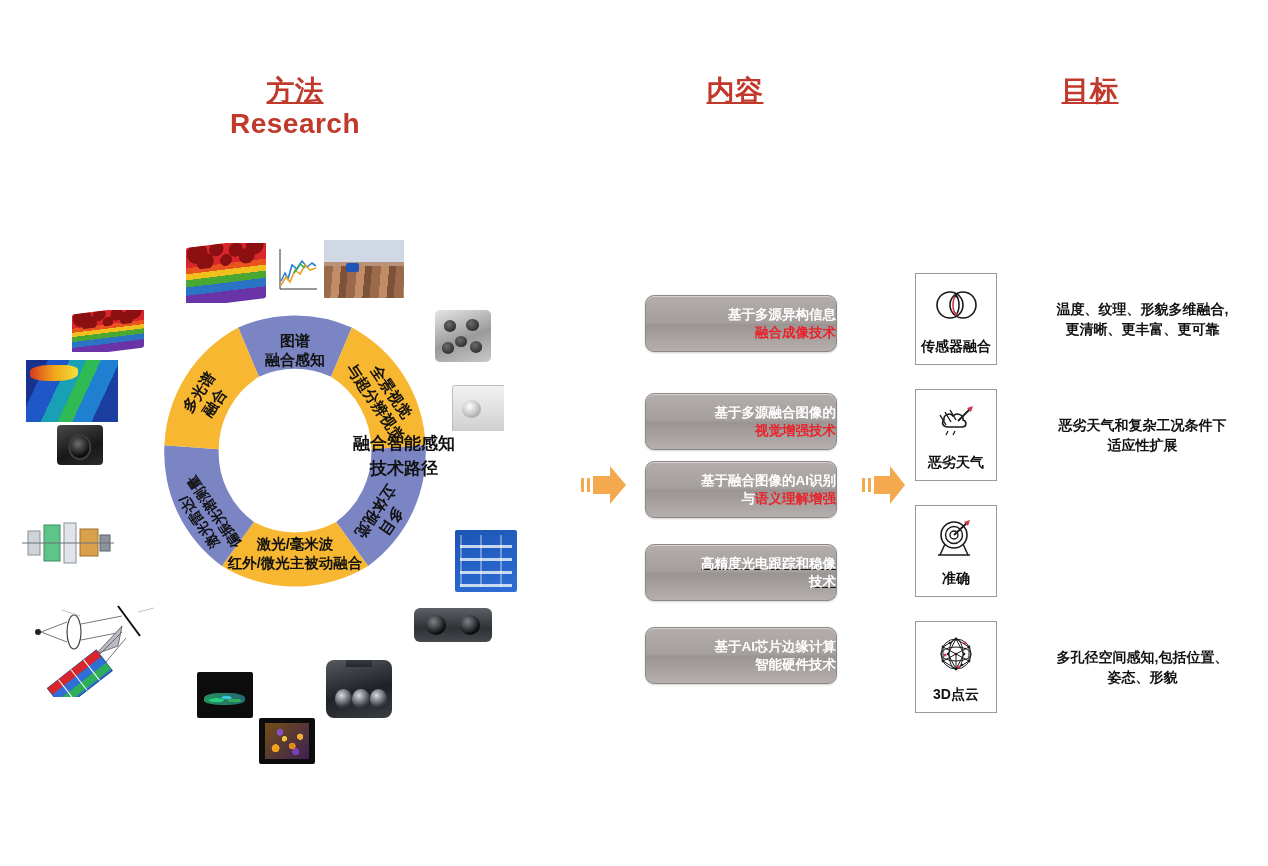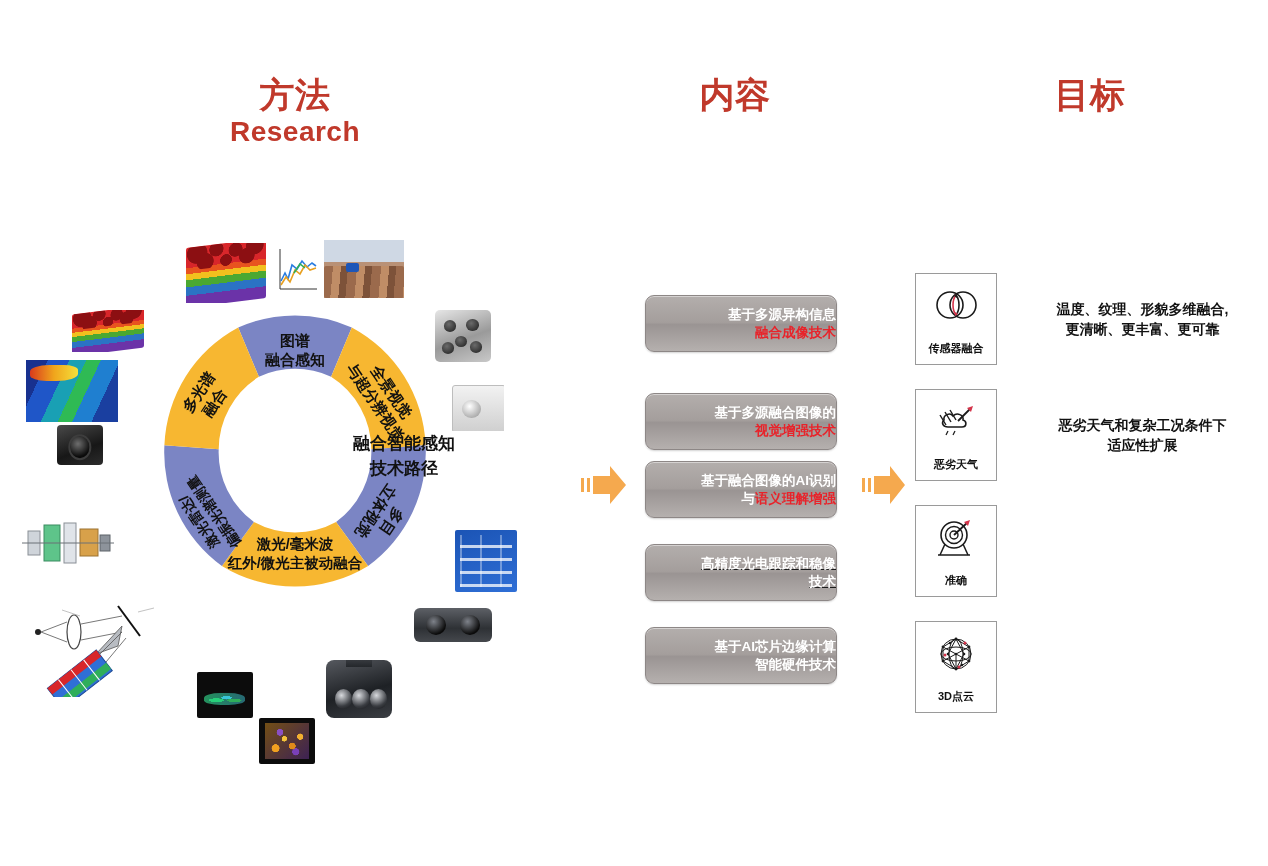--- a/index.html
+++ b/index.html
@@ -18,21 +18,21 @@
 
   
   .col-head {
     position: absolute;
     text-align: center;
     color: #C0392B;
     font-weight: bold;
     line-height: 1.18;
     letter-spacing: 0.5px;
   }
-  .col-head .cn { font-size: 35px; display: block; }
+  .col-head .cn { font-size: 28px; display: block; text-decoration: underline; }
   .col-head .en { font-size: 28px; display: block; }
 
   #head-solution { left: 150px; top: 74px; width: 290px; }
   #head-content  { left: 565px; top: 74px; width: 340px; }
   #head-goals    { left: 925px; top: 74px; width: 330px; }
 
   
   #wheel {
     position: absolute;
     left: 135px;
@@ -249,21 +249,21 @@
     border: 1.5px solid #9a9a9a;
     background: #ffffff;
     display: flex; flex-direction: column;
     align-items: center; justify-content: flex-start;
     box-sizing: border-box;
     padding-top: 9px;
   }
   .goal-card .gicon { width: 48px; height: 46px; }
   .goal-card .gcap {
     margin-top: auto; margin-bottom: 8px;
-    font-size: 11px; font-weight: bold; color: #111;
+    font-size: 14px; font-weight: bold; color: #111;
     white-space: nowrap;
   }
   .goal-text {
     position: absolute; left: 110px; top: 0;
     width: 235px; height: 92px;
     display: flex; flex-direction: column;
     align-items: center; justify-content: center;
     text-align: center;
     font-size: 14px; font-weight: bold; color: #111;
     line-height: 1.45;
@@ -570,13 +570,17 @@
         <circle cx="30" cy="34" r="1.2"></circle>
       </g>
       <g fill="#d4344a">
         <circle cx="33" cy="12" r="1.5"></circle>
           <circle cx="13" cy="24" r="1.5"></circle>
         <circle cx="27" cy="36" r="1.5"></circle>
       </g>
     </svg>
     <div class="gcap">3D点云</div>
   </div>
+  <div class="goal-text">
+    <span>多孔径空间感知,包括位置、</span>
+    <span>姿态、形貌</span>
+  </div>
 </div>
 
 </body></html>

